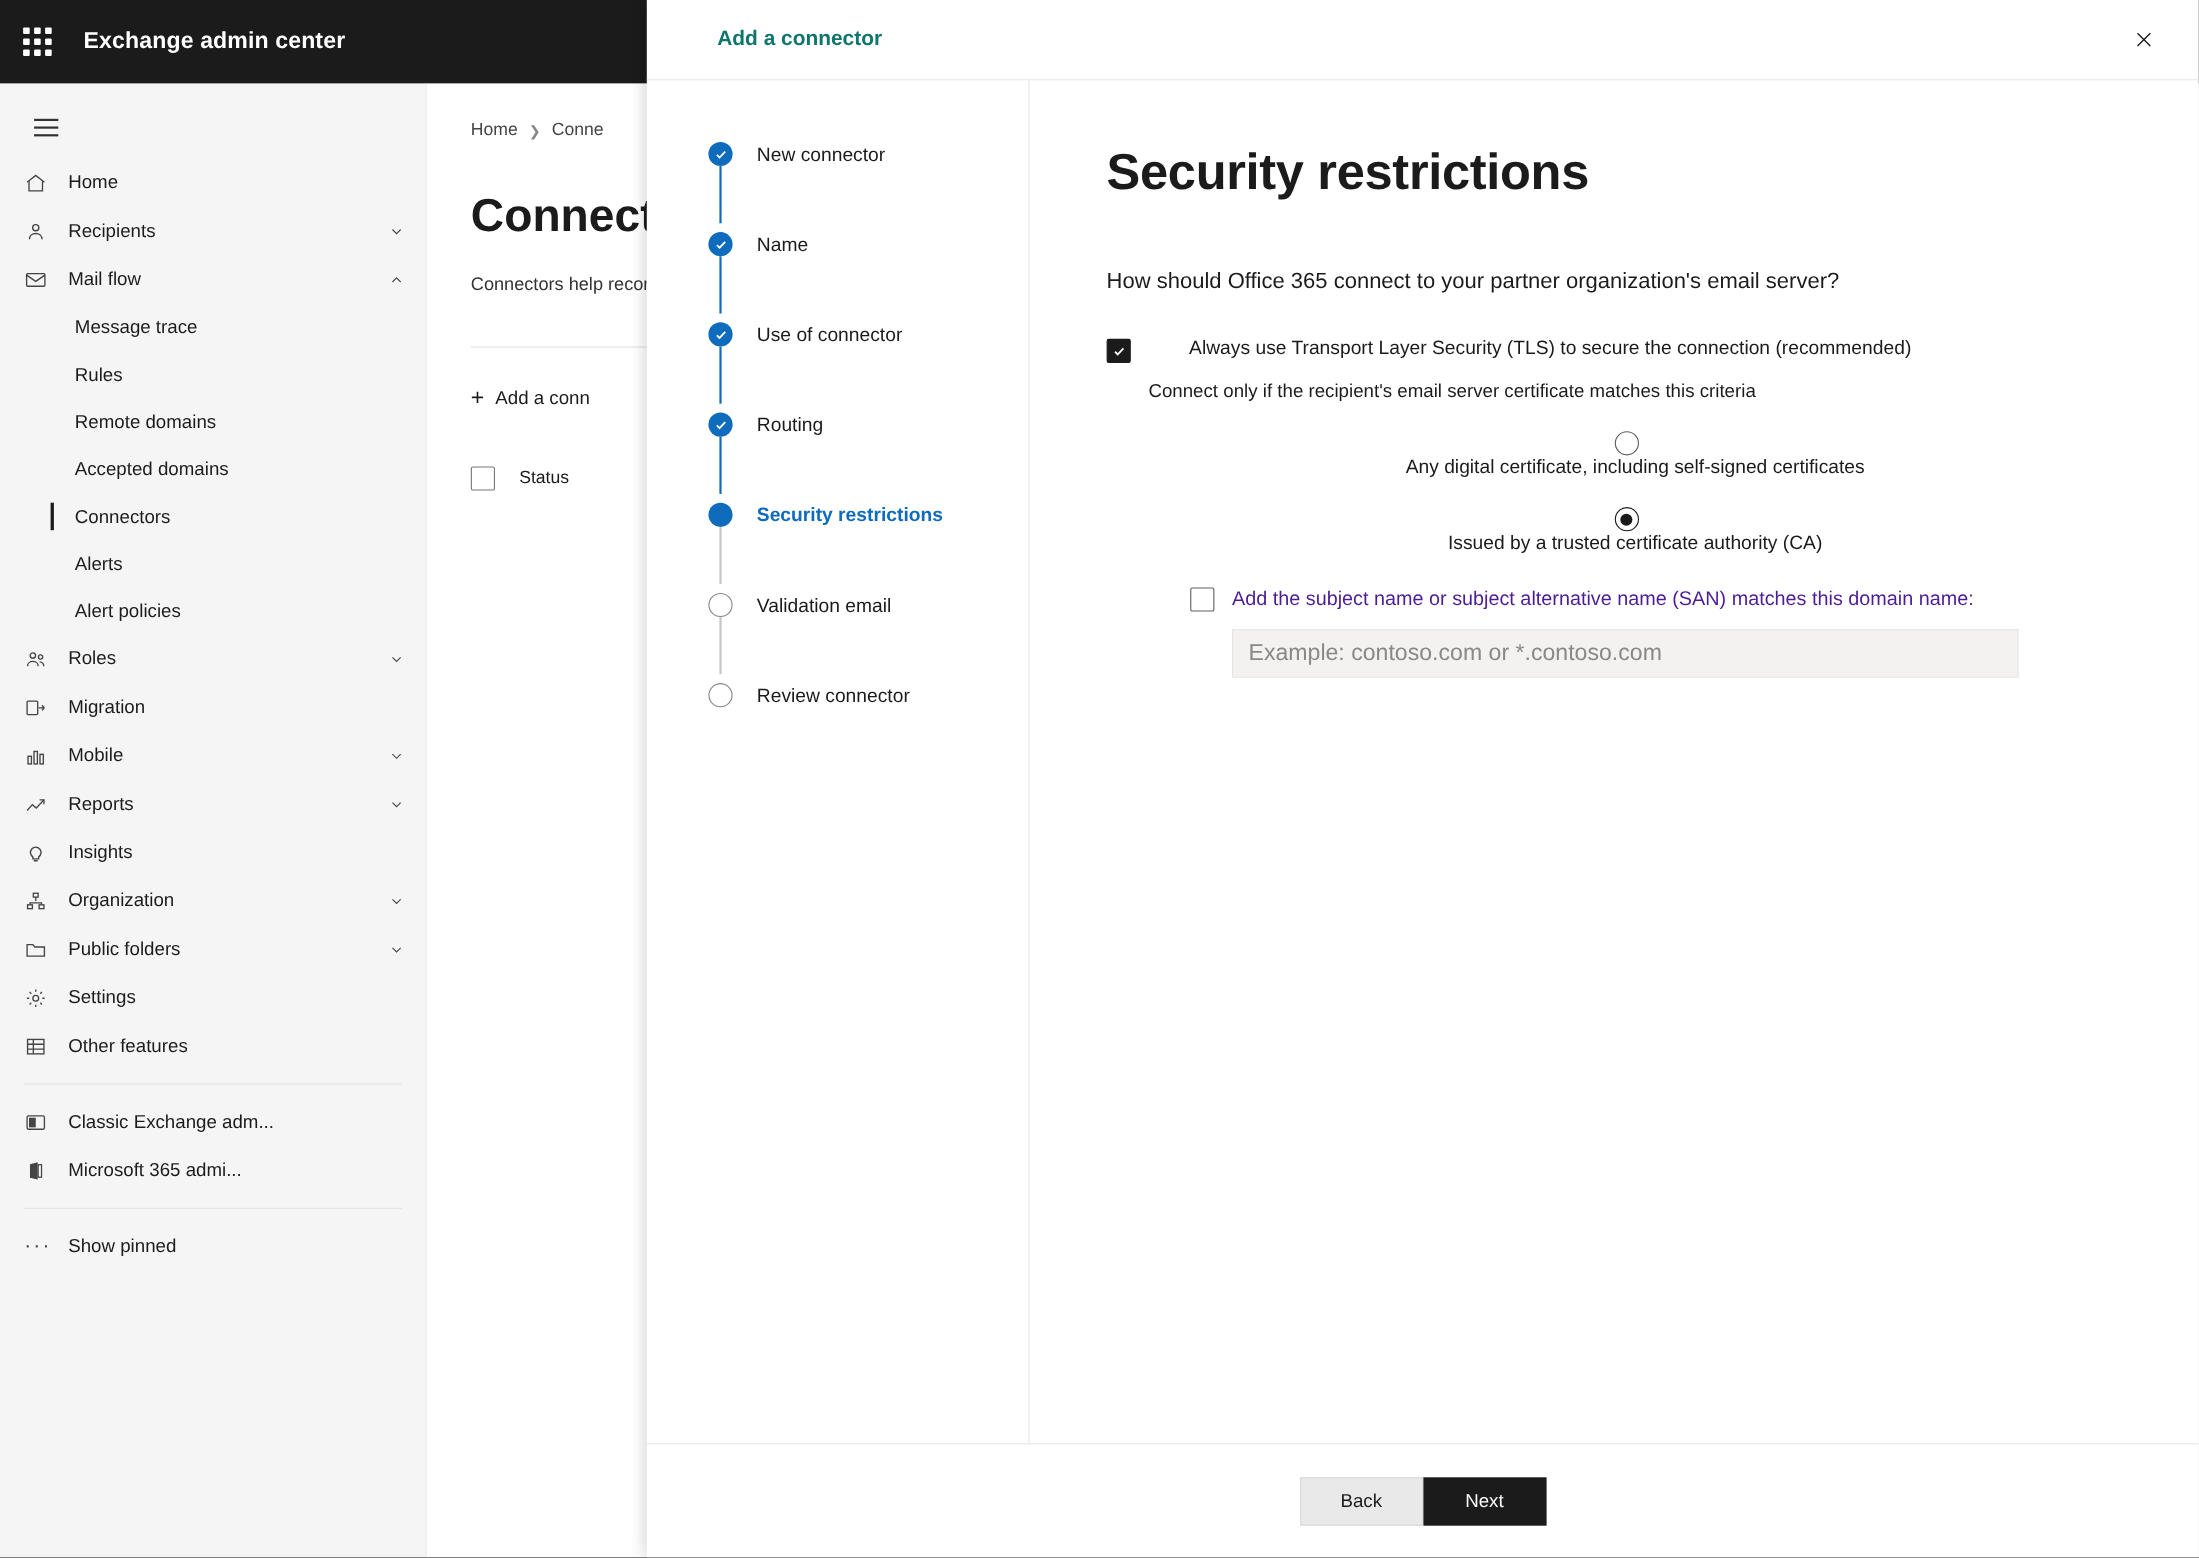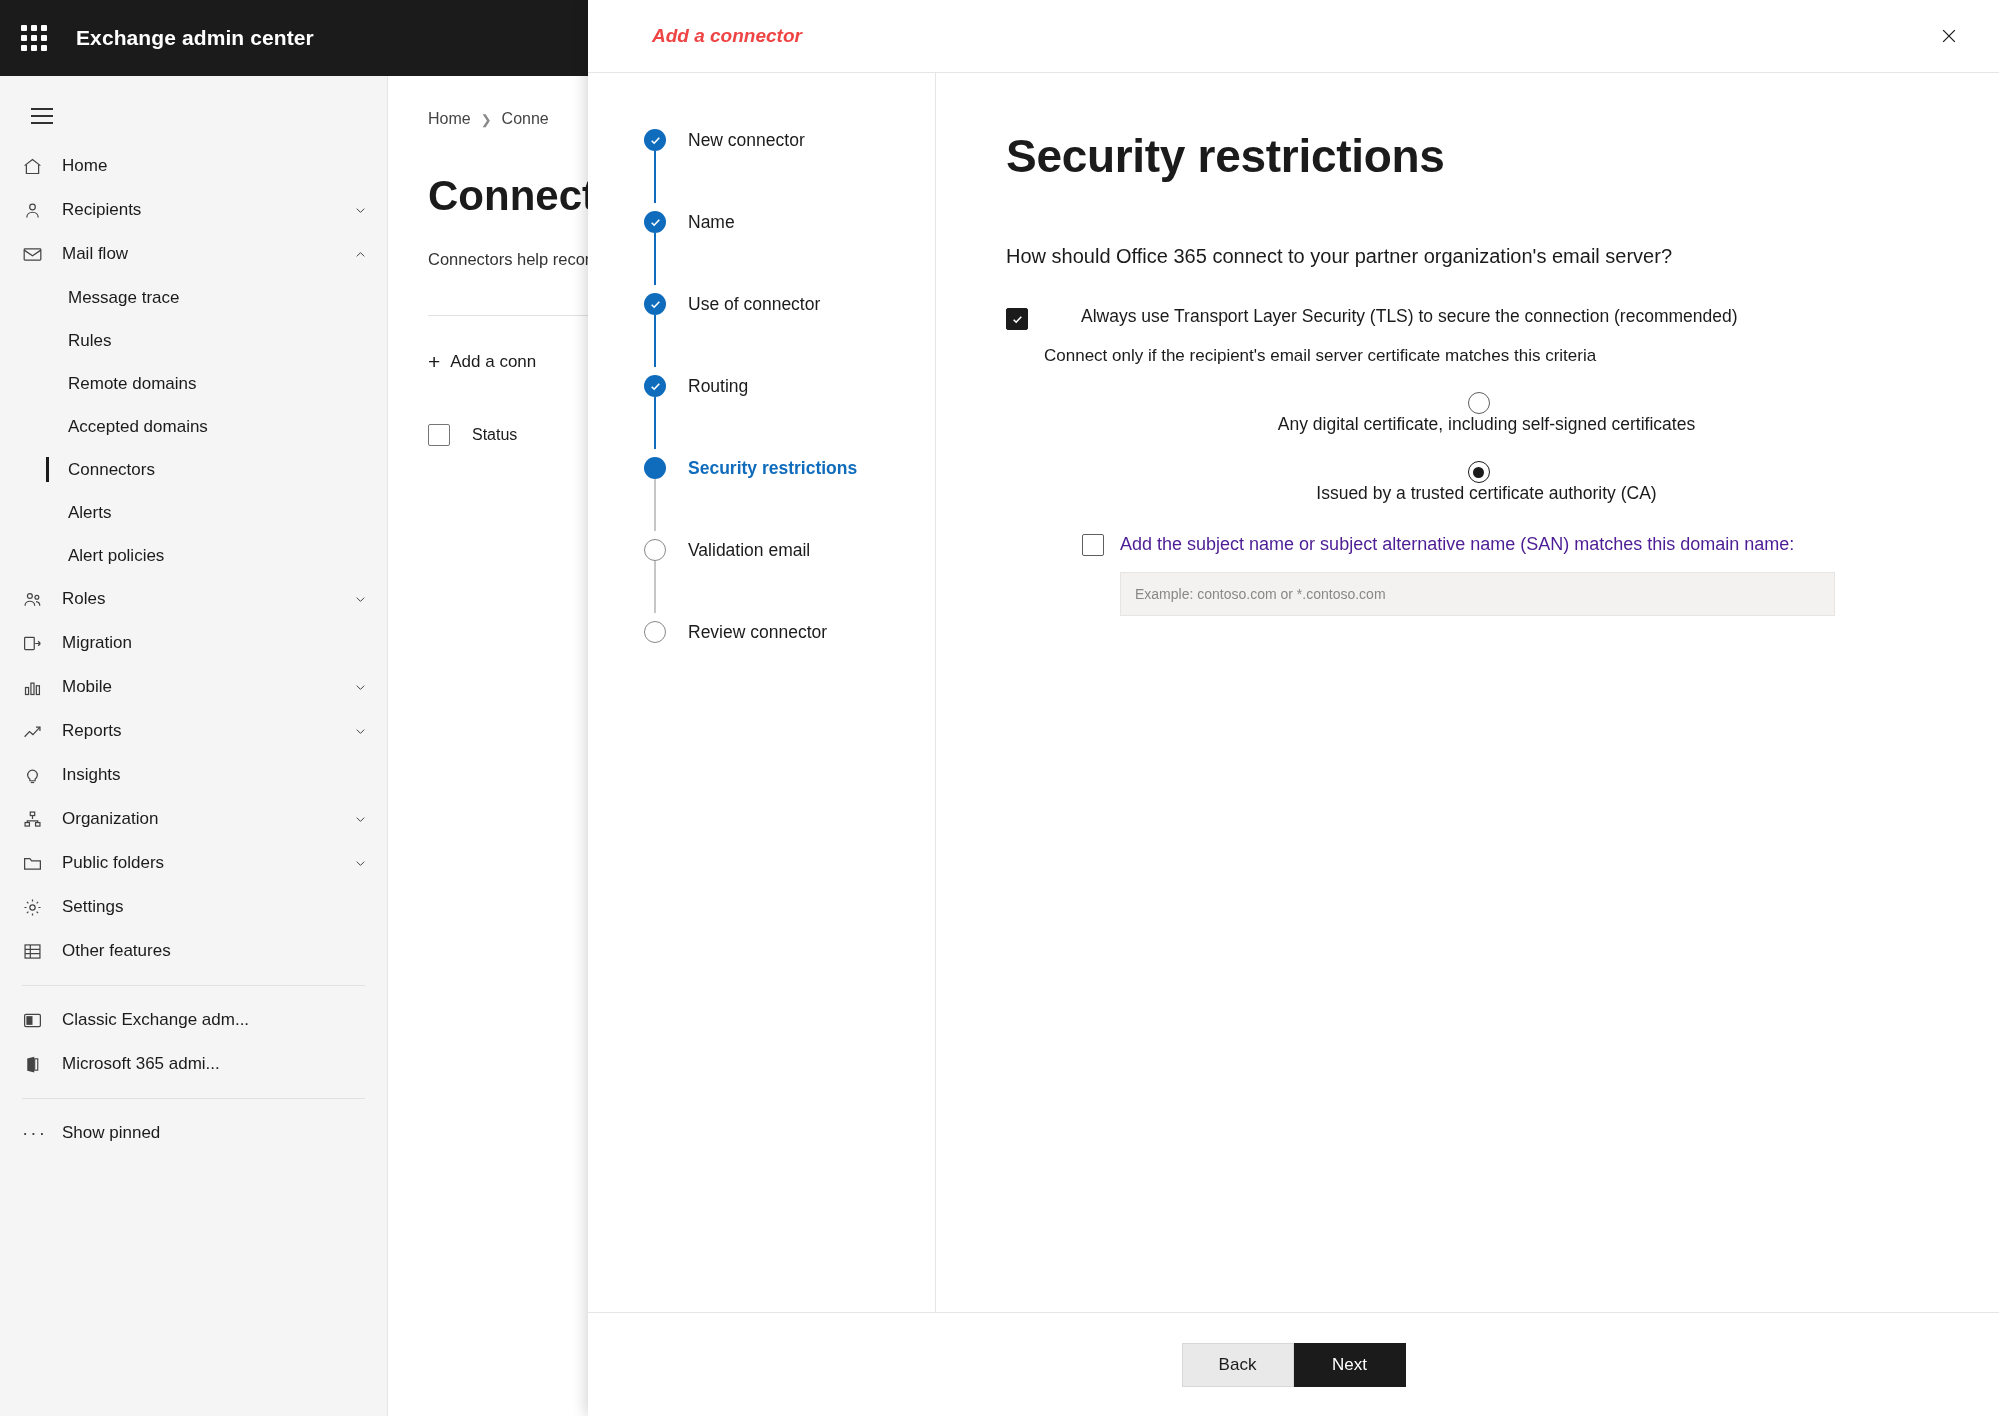--- a/index.html
+++ b/index.html
@@ -96,21 +96,21 @@
     width: 22px; height: 22px; border: 1px solid #767676; background: #fff; border-radius: 2px;
   }
 
   
   .panel {
     position: absolute; left: 588px; top: 0; width: 1411px; height: 1416px;
     background: #ffffff; box-shadow: -2px 0 14px rgba(0,0,0,.18);
   }
   .panel-header {
     height: 72px; display: flex; align-items: center; padding: 0 28px 0 64px;
-    font-size: 19px; font-weight: 600; color: #ef4444; font-style: italic;
+    font-size: 19px; font-weight: 600; color: #0f766e;
   }
   .panel-header .spacer { flex: 1; }
   .close-btn {
     width: 44px; height: 44px; display: flex; align-items: center; justify-content: center;
     color: #1b1b1b; font-size: 22px; cursor: pointer; border-radius: 2px;
   }
   .panel-body {
     position: absolute; top: 72px; left: 0; right: 0; bottom: 104px;
     border-top: 1px solid #e6e6e6;
     display: flex;
@@ -159,21 +159,21 @@
   }
   .radio.selected { border-color: #1b1b1b; }
   .radio.selected i { width: 11px; height: 11px; border-radius: 50%; background: #1b1b1b; display: block; }
   .radio-row .txt { font-size: 17.5px; color: #1b1b1b; }
 
   .san-row { display: flex; align-items: center; margin-top: 28px; margin-left: 76px; }
   .san-row .txt { font-size: 18px; color: #4c1d95; text-align: right; }
   .san-input {
     margin-left: 114px; margin-top: 16px; width: 715px; height: 44px;
     background: #f3f2f1; border: 1px solid #e6e5e4; color: #8a8886;
-    font-size: 14px; padding: 0 14px; display: flex; align-items: center;
+    font-size: 21px; padding: 0 14px; display: flex; align-items: center;
   }
 
   .panel-footer {
     position: absolute; left: 0; right: 0; bottom: 0; height: 104px;
     border-top: 1px solid #e6e6e6;
     display: flex; align-items: center; justify-content: center; gap: 0;
   }
   .btn {
     min-width: 112px; height: 44px; font-size: 17px; border: 1px solid transparent;
     display: flex; align-items: center; justify-content: center; cursor: pointer; padding: 0 18px;

